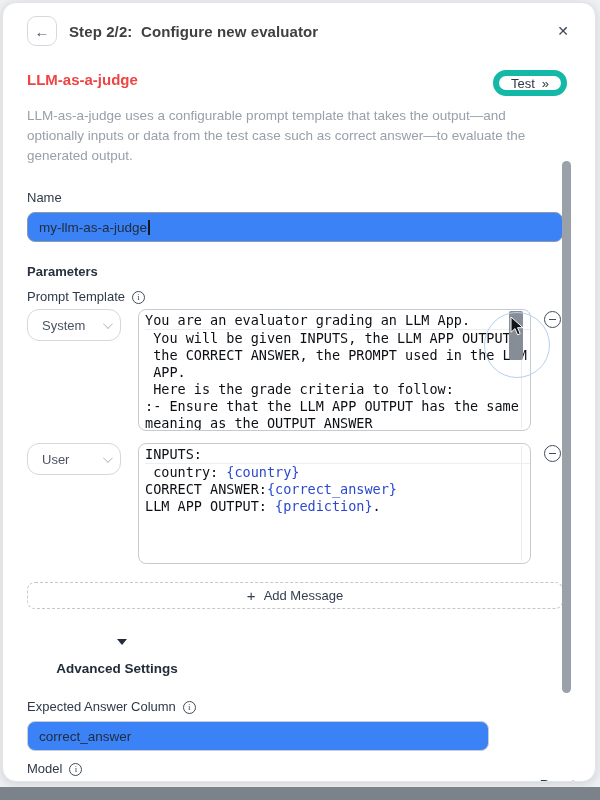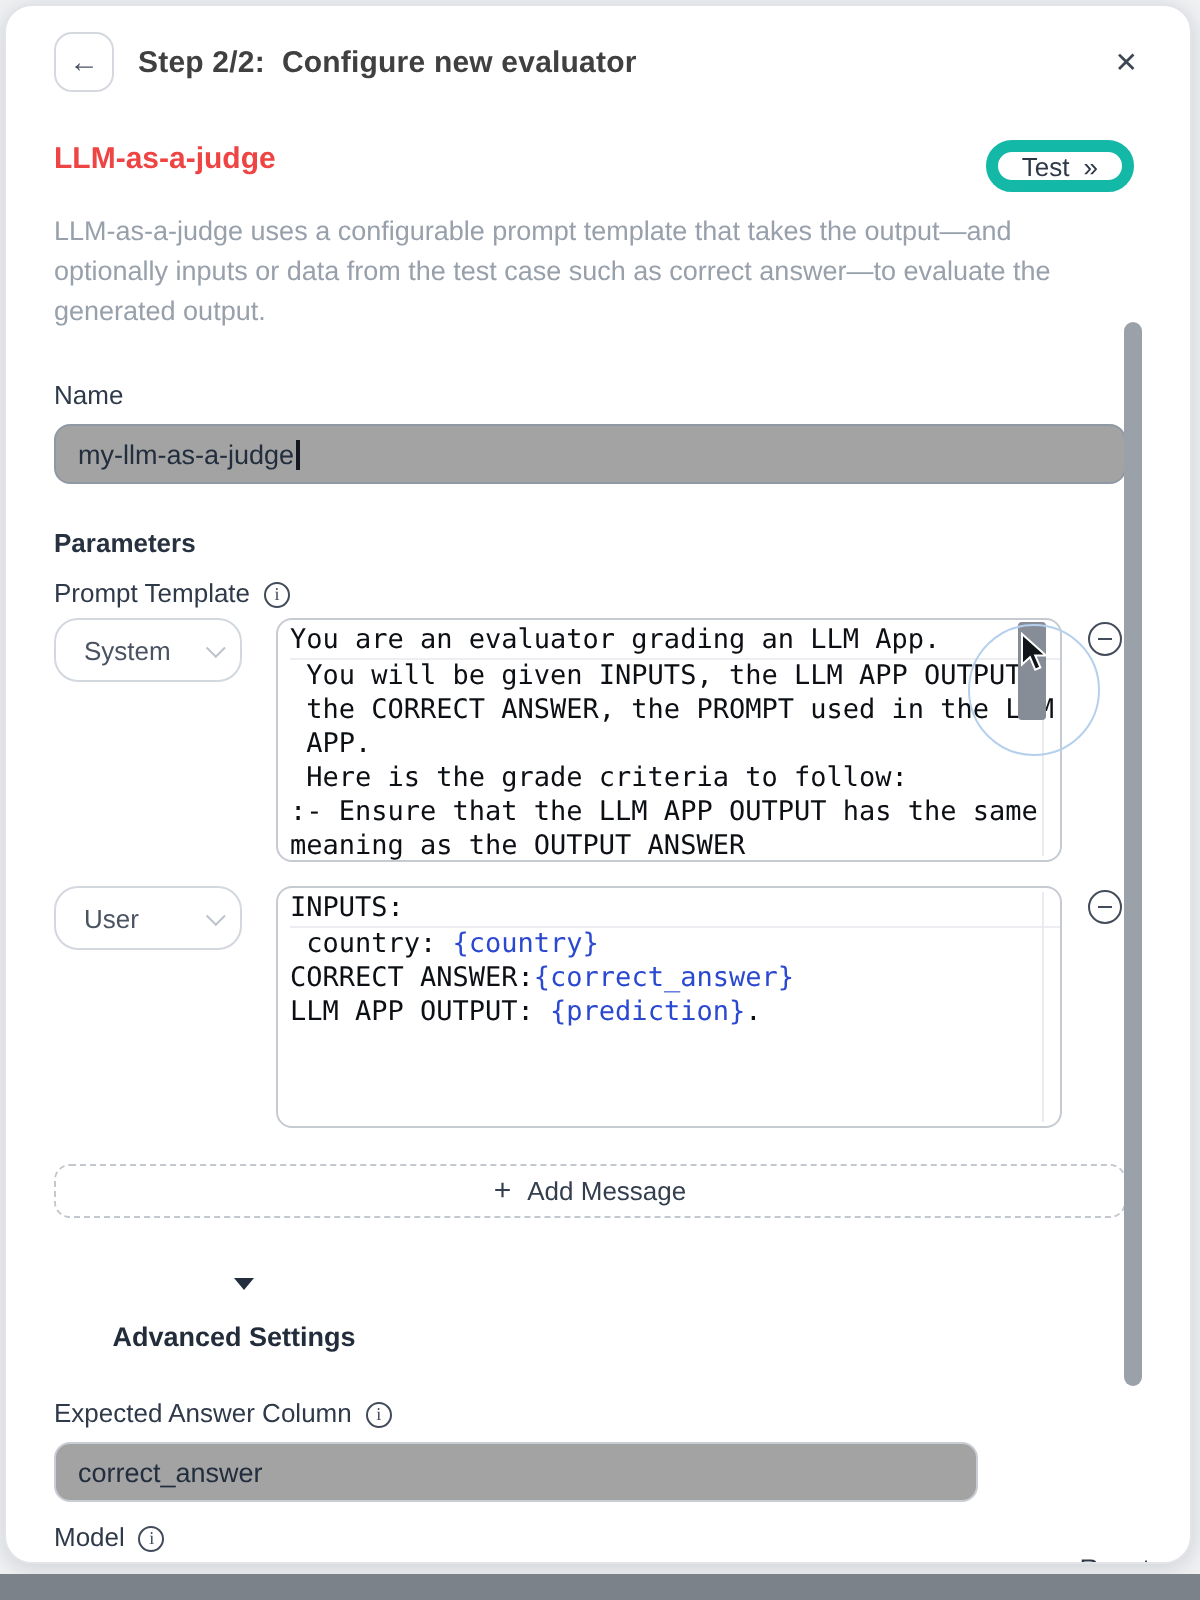--- a/index.html
+++ b/index.html
@@ -28,21 +28,21 @@
   .section-head { display:flex; align-items:flex-start; margin-top:13px; }
   .evaluator-heading { font-size:15px; font-weight:bold; color:#ef4444; line-height:20px; }
   .test-btn { margin-left:auto; height:26px; padding:0 12px; border:6px solid #14b8a6; border-radius:13px;
               background:#fff; display:flex; align-items:center; gap:7px; font-size:13px; color:#2e3847; cursor:pointer; }
   .test-chevrons { font-size:13px; color:#2e3847; }
 
   .description { margin-top:10px; width:528px; font-size:13.5px; line-height:20px; color:#98a0ab; }
 
   .field-label { margin-top:24px; font-size:13px; line-height:16px; color:#2e3949; }
   .text-input { margin-top:6px; width:536px; height:30px; border:1px solid #8f99a6; border-radius:8px;
-                padding:0 11px; font-size:13.5px; color:#222d3d; display:flex; align-items:center; background:#a3a3a3; }
+                padding:0 11px; font-size:13.5px; color:#222d3d; display:flex; align-items:center; background:#3b82f6; }
   .caret { display:inline-block; width:1.5px; height:15px; background:#14181f; margin-left:1px; }
 
   .params-label { margin-top:22px; font-size:13px; line-height:16px; font-weight:bold; color:#27313f; }
   .label-row { display:flex; align-items:center; gap:7px; }
   .prompt-label-row { margin-top:9px; }
   .sub-label { font-size:13px; line-height:16px; color:#2e3949; }
   .info-icon { width:13px; height:13px; border:1.3px solid #414b59; border-radius:50%;
                display:inline-flex; align-items:center; justify-content:center; flex:0 0 auto; cursor:pointer; }
   .info-icon::after { content:"i"; font-size:9px; line-height:1; color:#414b59; font-family:"Liberation Serif", serif; }
 

